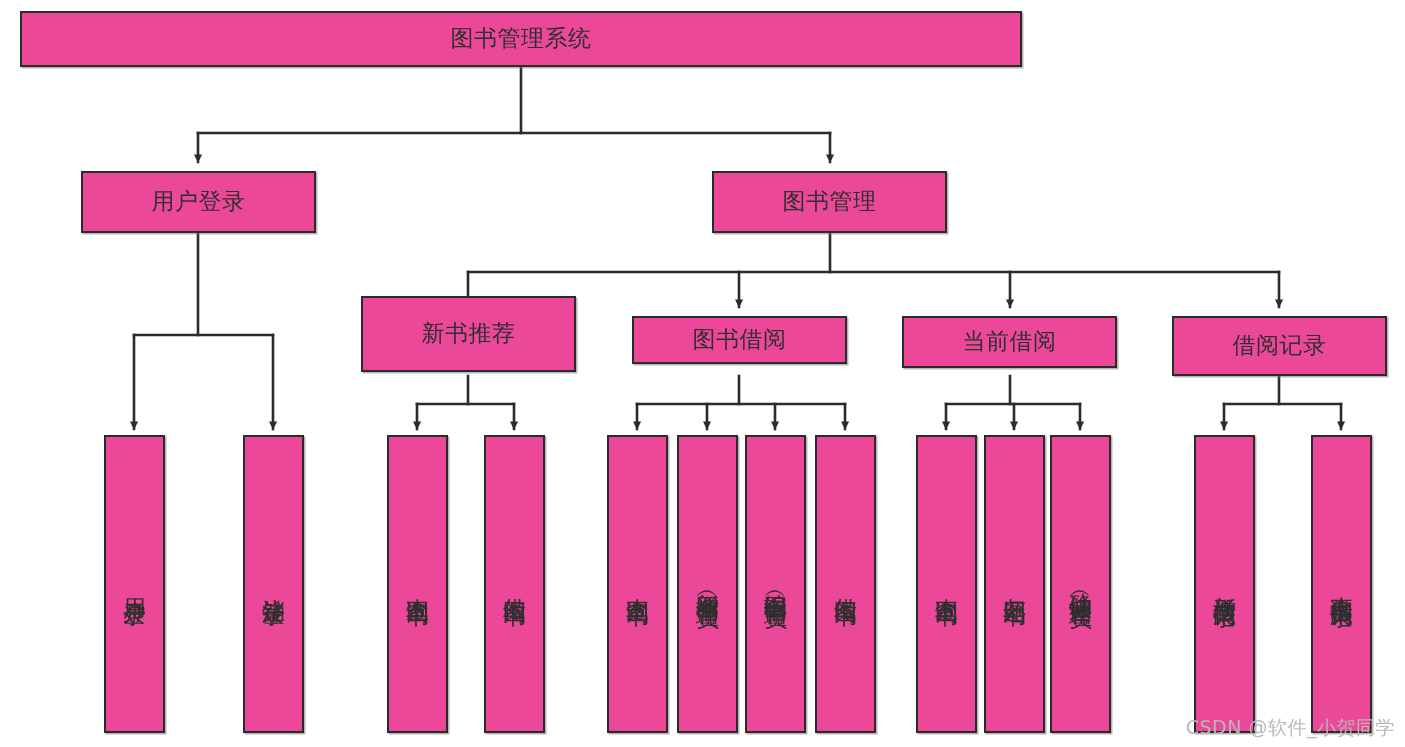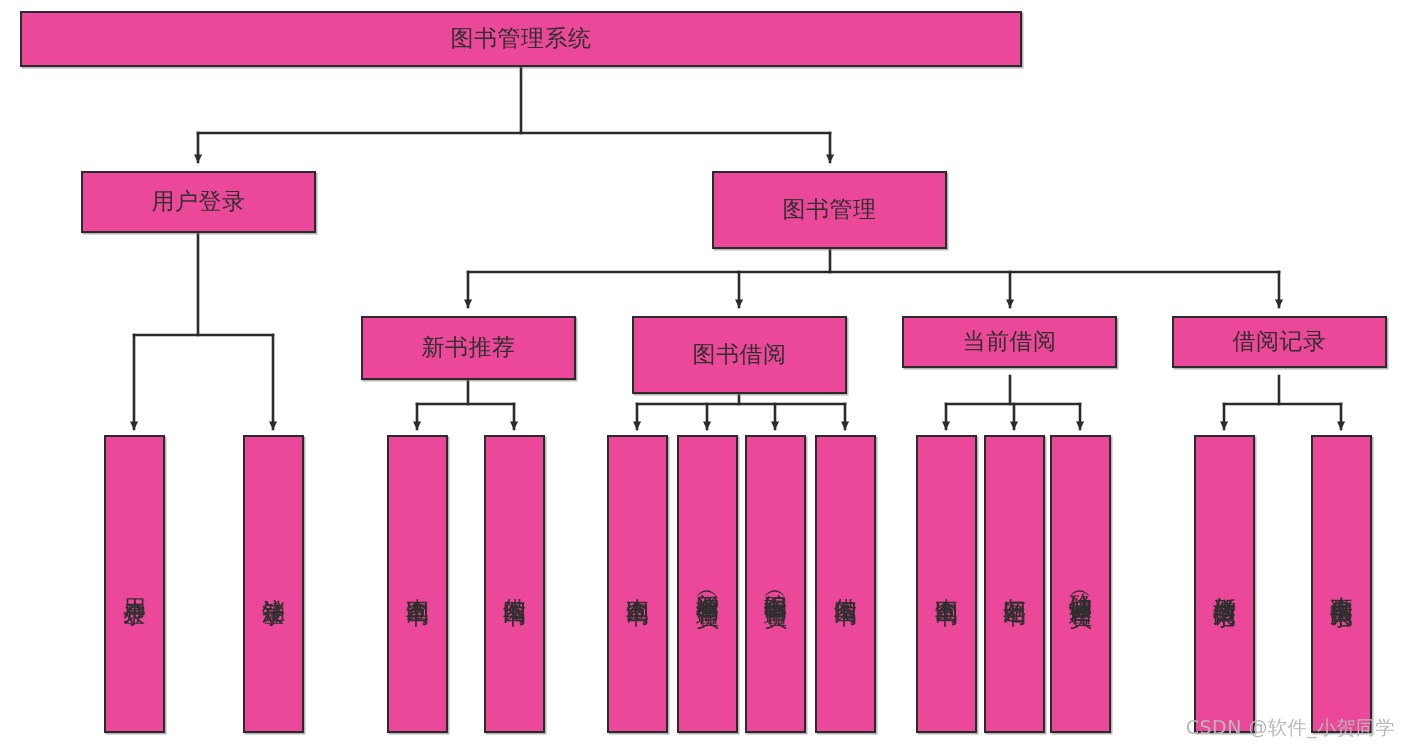--- a/index.html
+++ b/index.html
@@ -123,34 +123,34 @@
     </g>
   </svg>
 
   <div class="node horizontal" style="left:20px; top:11px; width:1002px; height:56px;">
     <span class="label">图书管理系统</span>
   </div>
 
   <div class="node horizontal" style="left:81px; top:171px; width:235px; height:62px;">
     <span class="label">用户登录</span>
   </div>
-  <div class="node horizontal" style="left:712px; top:171px; width:235px; height:78px;">
+  <div class="node horizontal" style="left:712px; top:171px; width:235px; height:62px;">
     <span class="label">图书管理</span>
   </div>
 
-  <div class="node horizontal" style="left:361px; top:316px; width:215px; height:64px;">
+  <div class="node horizontal" style="left:361px; top:296px; width:215px; height:76px;">
     <span class="label">新书推荐</span>
   </div>
-  <div class="node horizontal" style="left:632px; top:316px; width:215px; height:78px;">
+  <div class="node horizontal" style="left:632px; top:316px; width:215px; height:48px;">
     <span class="label">图书借阅</span>
   </div>
   <div class="node horizontal" style="left:902px; top:316px; width:215px; height:52px;">
     <span class="label">当前借阅</span>
   </div>
-  <div class="node horizontal" style="left:1172px; top:316px; width:215px; height:52px;">
+  <div class="node horizontal" style="left:1172px; top:316px; width:215px; height:60px;">
     <span class="label">借阅记录</span>
   </div>
 
   <div class="node vertical" style="left:104px; top:435px; width:61px; height:298px;">
     <span class="label">用户登录</span>
   </div>
   <div class="node vertical" style="left:243px; top:435px; width:61px; height:298px;">
     <span class="label">注销登录</span>
   </div>
 

